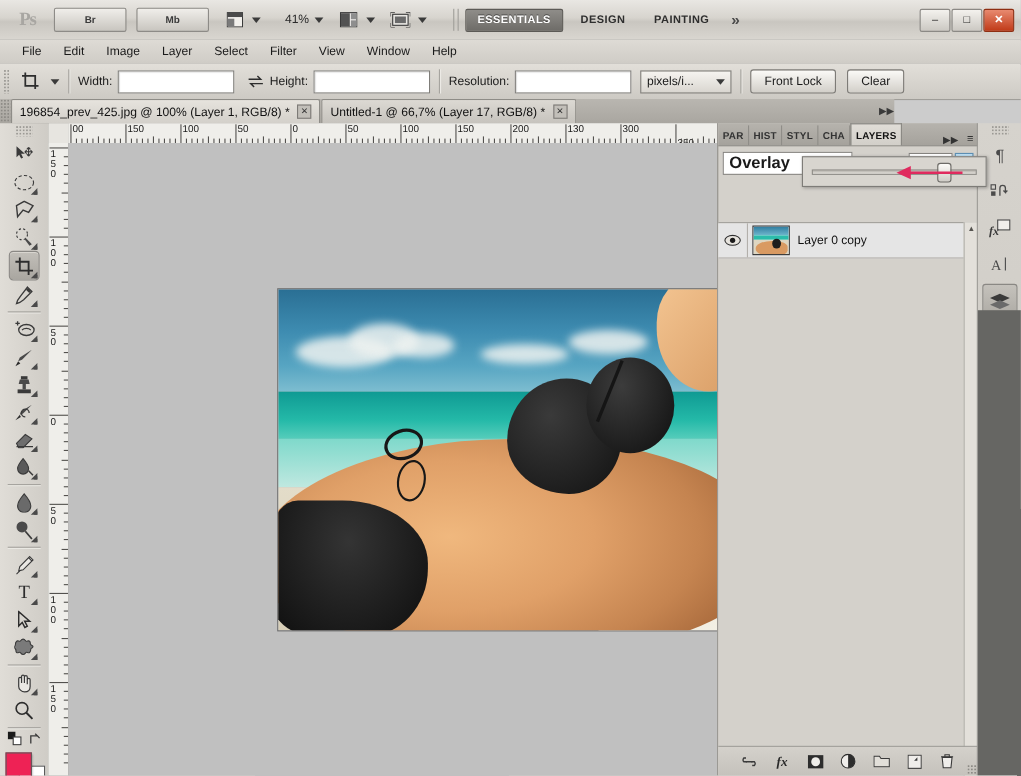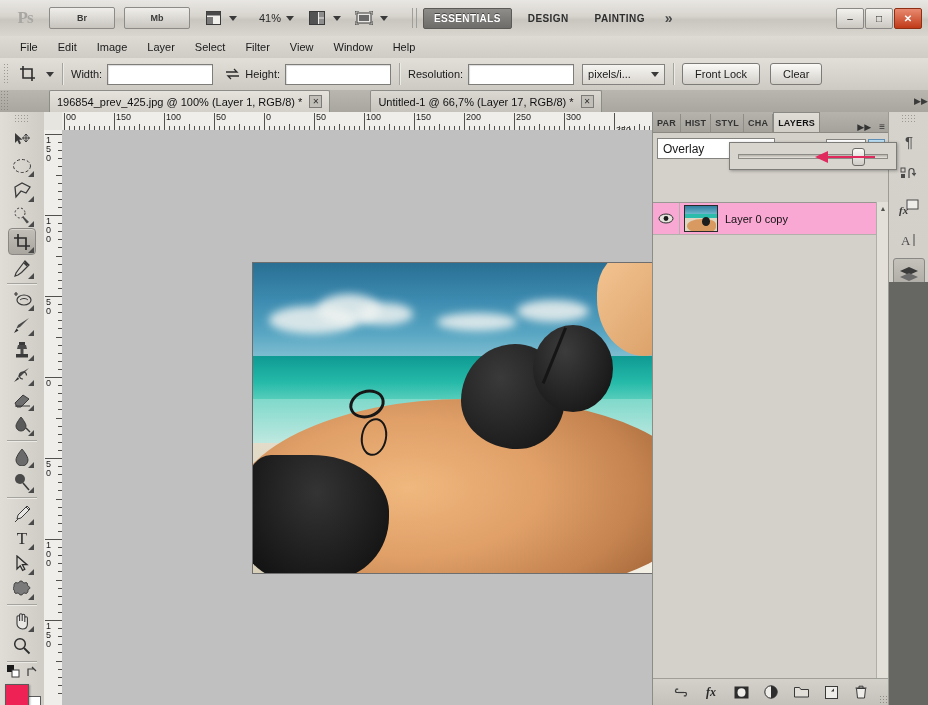--- a/index.html
+++ b/index.html
@@ -106,23 +106,23 @@
     display:flex;align-items:center;padding-left:5px;font-size:11px;
   }
   .opt-btn{
     height:20px;padding:0 12px;border:1px solid #7d7b77;border-radius:3px;
     background:linear-gradient(to bottom,#fbfaf7,#d2cfc9);
     display:flex;align-items:center;justify-content:center;font-size:11px;
   }
 
   
   .tabbar{
-    position:absolute;left:0;top:90px;width:928px;height:22px;
+    position:absolute;left:0;top:90px;width:813px;height:22px;
     background:linear-gradient(to bottom,#b9b6b0,#a9a6a0);
-    border-bottom:1px solid #8e8c87;display:flex;align-items:center;gap:39px;
+    border-bottom:1px solid #8e8c87;display:flex;align-items:center;
   }
   .tab-grip{
     width:10px;height:22px;
     background-image:radial-gradient(#8c8a85 0.8px,transparent 0.9px);
     background-size:3px 3px;
   }
   .doctab{
     height:21px;display:flex;align-items:center;padding:0 7px;
     font-size:11px;color:#111;
     background:linear-gradient(to bottom,#dcd9d3,#c6c3bd);
@@ -321,21 +321,21 @@
   .lp-arrows{font-size:9px;color:#333;padding:0 4px;}
   .lp-menu{font-size:10px;color:#333;padding:0 4px;}
 
   .lp-modes{
     position:relative;height:25px;display:flex;align-items:center;
     padding:3px 4px 0 4px;
   }
   .blend-select{
     width:118px;height:19px;border:1px solid #85837f;
     background:#ffffff;display:flex;align-items:center;
-    padding-left:5px;font-size:12px;position:relative;
+    padding-left:5px;font-size:15px;position:relative;font-weight:bold;
   }
   .blend-caret{
     position:absolute;right:5px;top:7px;width:0;height:0;
     border-left:4px solid transparent;border-right:4px solid transparent;
     border-top:5px solid #2a2a2a;
   }
   .op-label{
     margin-left:6px;font-size:11px;position:relative;
   }
   .op-underline{
@@ -387,21 +387,21 @@
     width:15px;height:15px;margin-left:6px;
     display:flex;align-items:center;justify-content:center;color:#333;
   }
 
   .lp-list{
     position:absolute;left:0;top:90px;width:236px;height:578px;
     background:#d4d1cb;border-top:1px solid #9a9893;
   }
   .layer-row{
     position:relative;height:31px;display:flex;align-items:center;
-    border-bottom:1px solid #b3b0ab;background:#f9a8d4;
+    border-bottom:1px solid #b3b0ab;background:#e5e5e5;
   }
   .layer-row.selected{
     background:linear-gradient(to bottom,#3c92e0,#2f7fcf);
   }
   .eye-cell{
     width:26px;height:31px;display:flex;align-items:center;
     justify-content:center;border-right:1px solid #b3b0ab;
   }
   .thumb{
     width:32px;height:25px;margin-left:4px;
@@ -857,21 +857,21 @@
       <div class="rh-tick" style="left: 402px; height: 17px;"></div>
       <div class="rh-tick" style="left: 407px; height: 4px;"></div>
       <div class="rh-tick" style="left: 412px; height: 4px;"></div>
       <div class="rh-tick" style="left: 417px; height: 4px;"></div>
       <div class="rh-tick" style="left: 422px; height: 4px;"></div>
       <div class="rh-tick" style="left: 427px; height: 6px;"></div>
       <div class="rh-tick" style="left: 432px; height: 4px;"></div>
       <div class="rh-tick" style="left: 437px; height: 4px;"></div>
       <div class="rh-tick" style="left: 442px; height: 4px;"></div>
       <div class="rh-tick" style="left: 447px; height: 4px;"></div>
-      <div class="rh-lbl" style="left: 454px;">250</div>
+      <div class="rh-lbl" style="left: 454px;">130</div>
       <div class="rh-tick" style="left: 452px; height: 17px;"></div>
       <div class="rh-tick" style="left: 457px; height: 4px;"></div>
       <div class="rh-tick" style="left: 462px; height: 4px;"></div>
       <div class="rh-tick" style="left: 467px; height: 4px;"></div>
       <div class="rh-tick" style="left: 472px; height: 4px;"></div>
       <div class="rh-tick" style="left: 477px; height: 6px;"></div>
       <div class="rh-tick" style="left: 482px; height: 4px;"></div>
       <div class="rh-tick" style="left: 487px; height: 4px;"></div>
       <div class="rh-tick" style="left: 492px; height: 4px;"></div>
       <div class="rh-tick" style="left: 497px; height: 4px;"></div>

